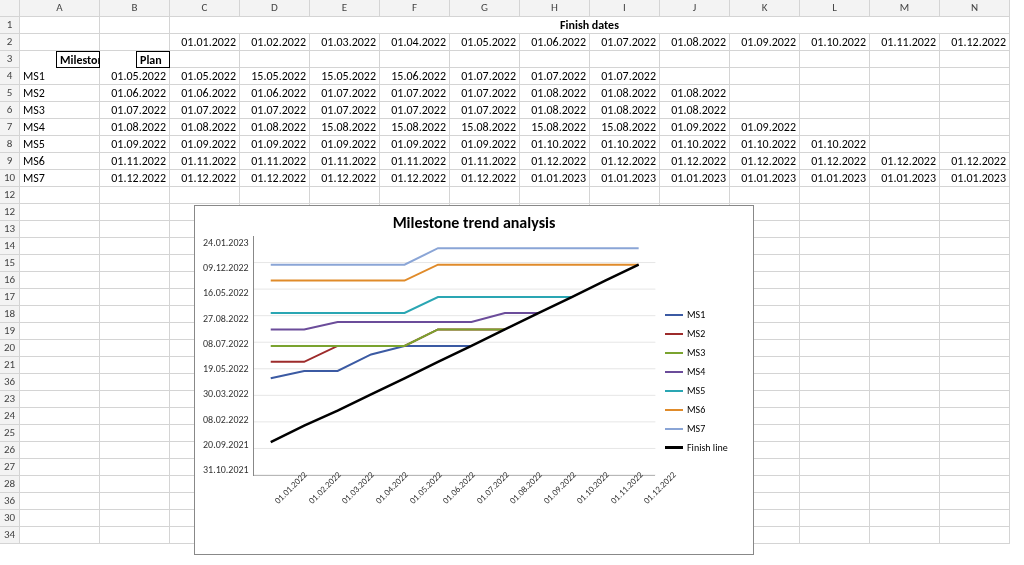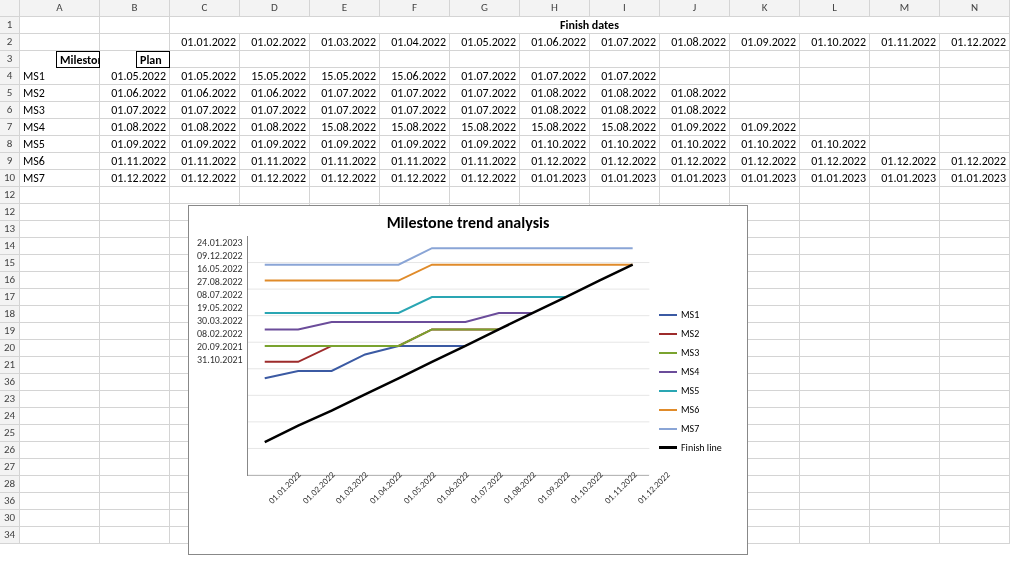--- a/index.html
+++ b/index.html
@@ -44,21 +44,21 @@
     border: 1.5px solid #000;
     margin-left: 36px;
   }
   .span-header {
     grid-column: 4 / span 12;
     text-align: center;
     font-weight: bold;
   }
   .chart-wrap {
     position: absolute;
-    left: 188px;
+    left: 194px;
     top: 205px;
     width: 560px;
     height: 350px;
     background: #fff;
     border: 1px solid #888;
     padding: 5px 8px 2px 8px;
   }
   .chart-title {
     text-align: center;
     font-size: 16px;
@@ -66,21 +66,21 @@
     margin: 2px 0 4px 0;
   }
   .chart-body {
     display: flex;
     height: 290px;
   }
   .plot-block { flex: 1; display: flex; }
   .y-axis {
     display:flex;
     flex-direction:column;
-    justify-content: flex-start;
+    justify-content: space-between;
     align-items: flex-end;
     padding-right: 4px;
     font-size: 10px;
     color: #333;
     height: 240px;
   }
   .plot-col { flex:1; display:flex; flex-direction:column; }
   .plot {
     height: 240px;
     border-left: 1px solid #888;

